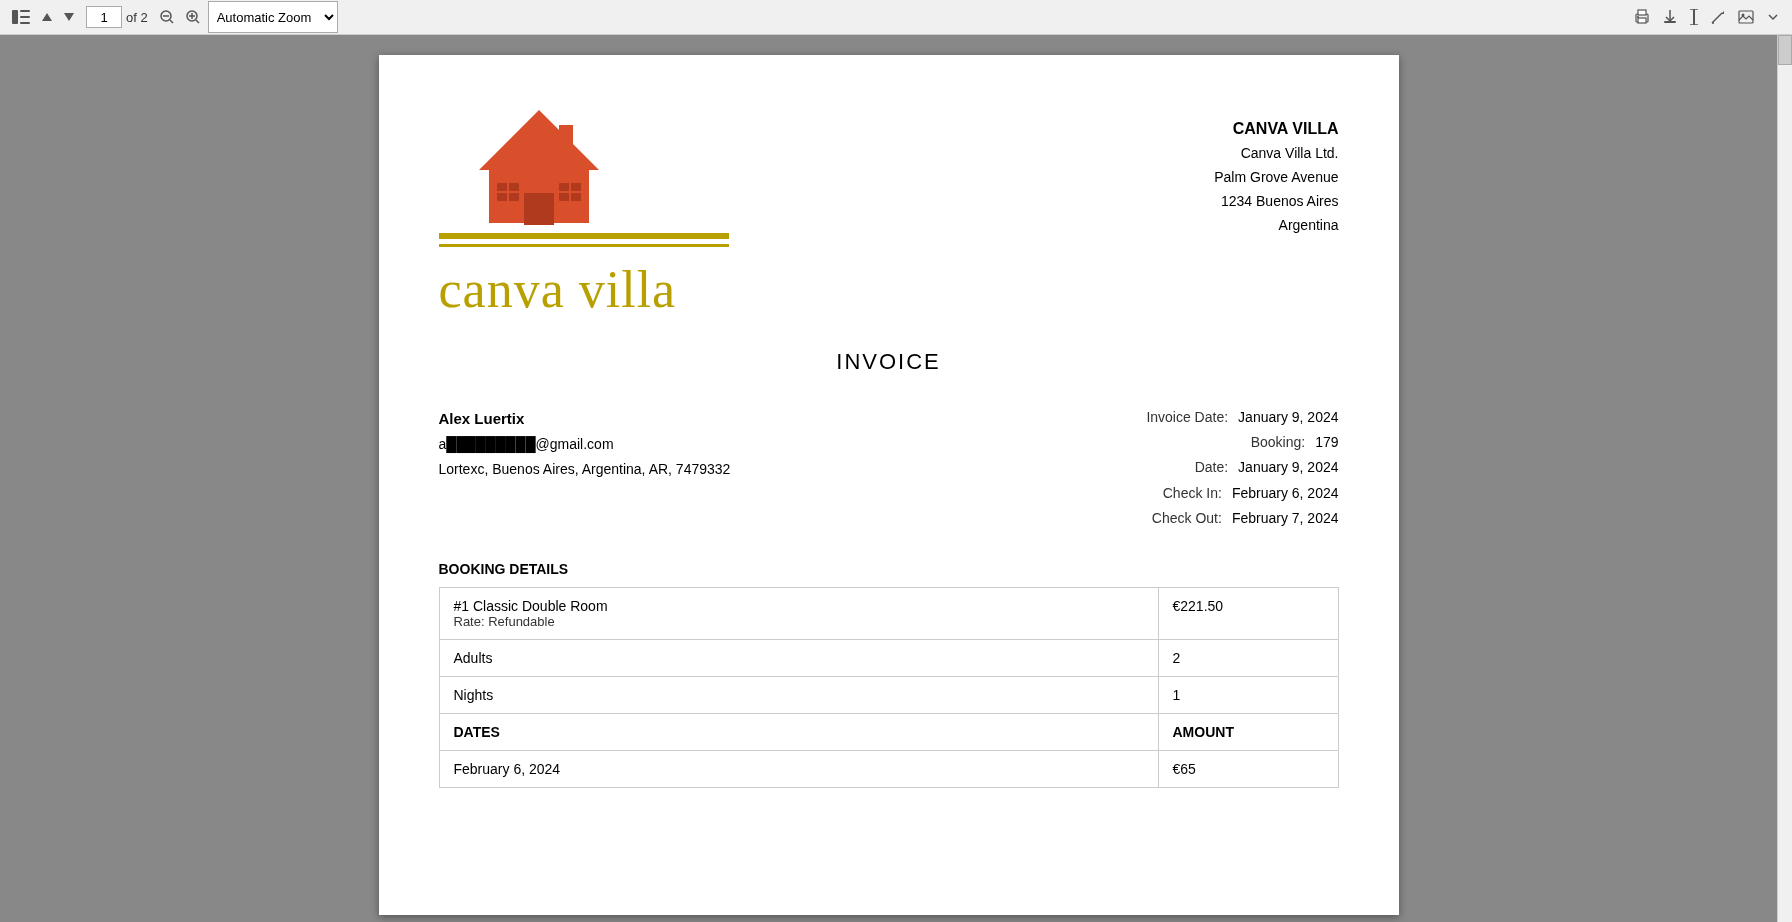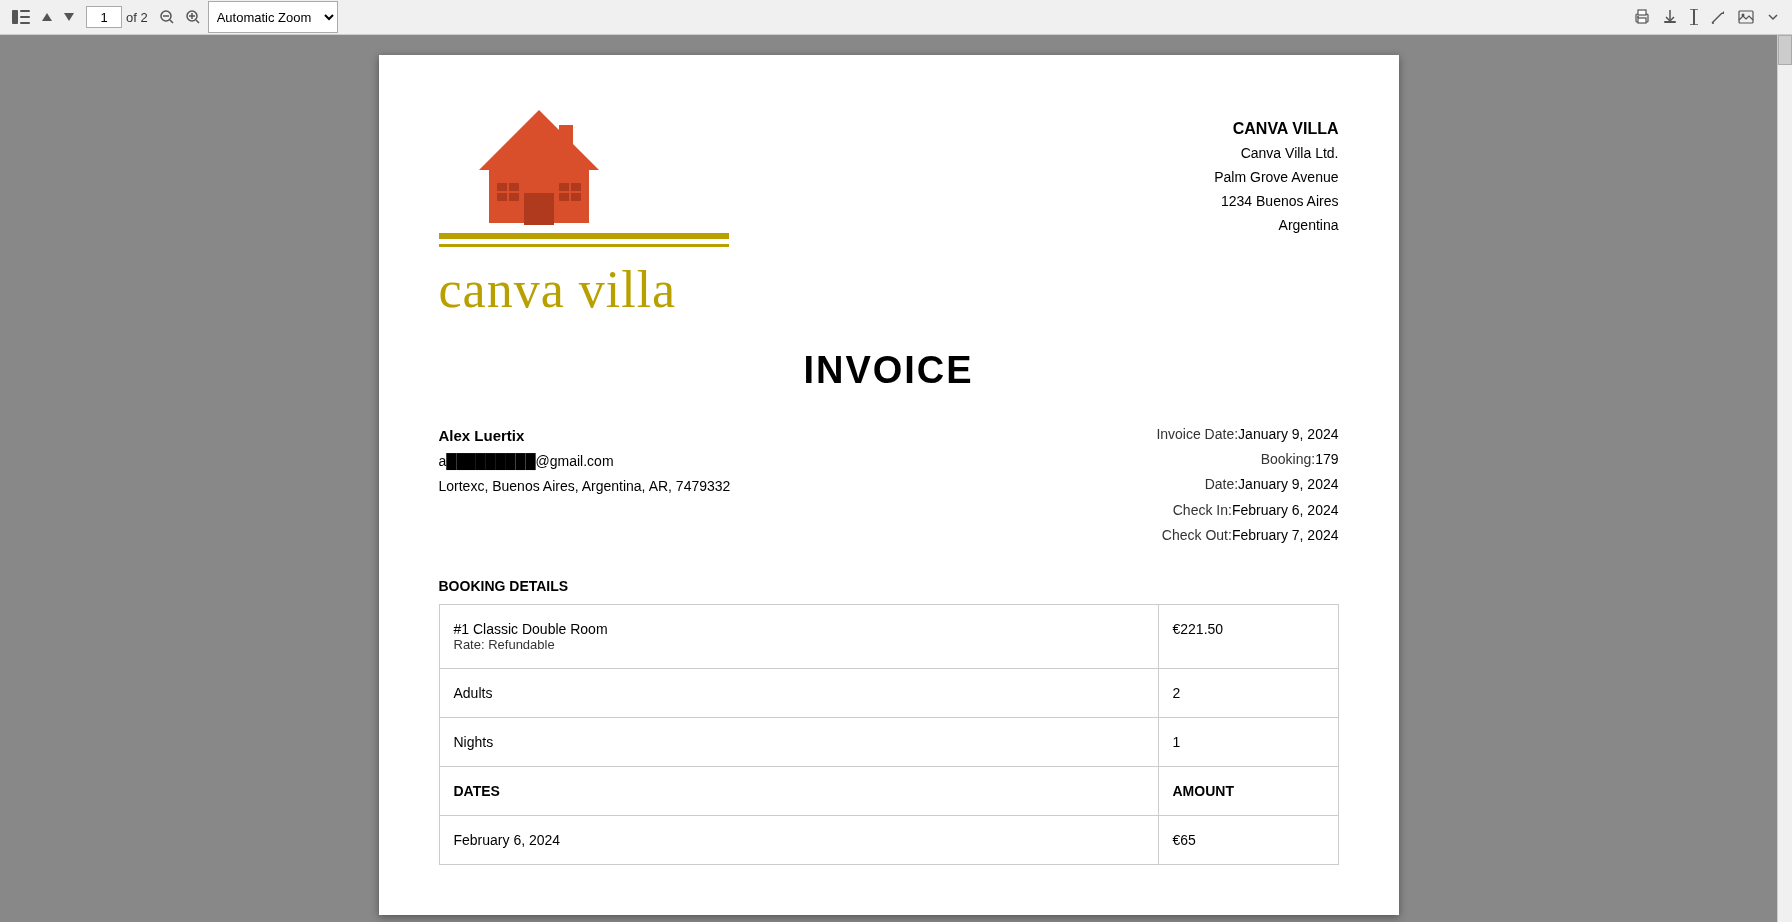--- a/index.html
+++ b/index.html
@@ -165,22 +165,22 @@
       margin-top: 10px;
     }
     .company-info .company-name {
       font-weight: bold;
       font-size: 16px;
     }
 
     
     .invoice-title {
       text-align: center;
-      font-size: 38px;
-      font-weight: bold;
+      font-size: 22px;
+      font-weight: normal;
       margin: 20px 0 30px 0;
       letter-spacing: 2px;
     }
 
     
     .details-section {
       display: flex;
       justify-content: space-between;
       margin-bottom: 30px;
     }
@@ -193,20 +193,21 @@
       font-size: 15px;
     }
     .invoice-meta {
       font-size: 14px;
       line-height: 1.8;
       text-align: right;
     }
     .invoice-meta .meta-row {
       display: flex;
       justify-content: flex-end;
+      gap: 10px;
     }
     .meta-label {
       color: #333;
     }
     .meta-value {
       font-weight: normal;
     }
 
     
     .booking-title {
@@ -215,21 +216,21 @@
       margin-bottom: 10px;
     }
 
     .booking-table {
       width: 100%;
       border-collapse: collapse;
       font-size: 14px;
     }
     .booking-table td {
       border: 1px solid #ccc;
-      padding: 16px 14px;
+      padding: 10px 14px;
       vertical-align: top;
     }
     .booking-table td:last-child {
       text-align: left;
       width: 180px;
     }
     .room-name {
       font-size: 14px;
     }
     .room-rate {

